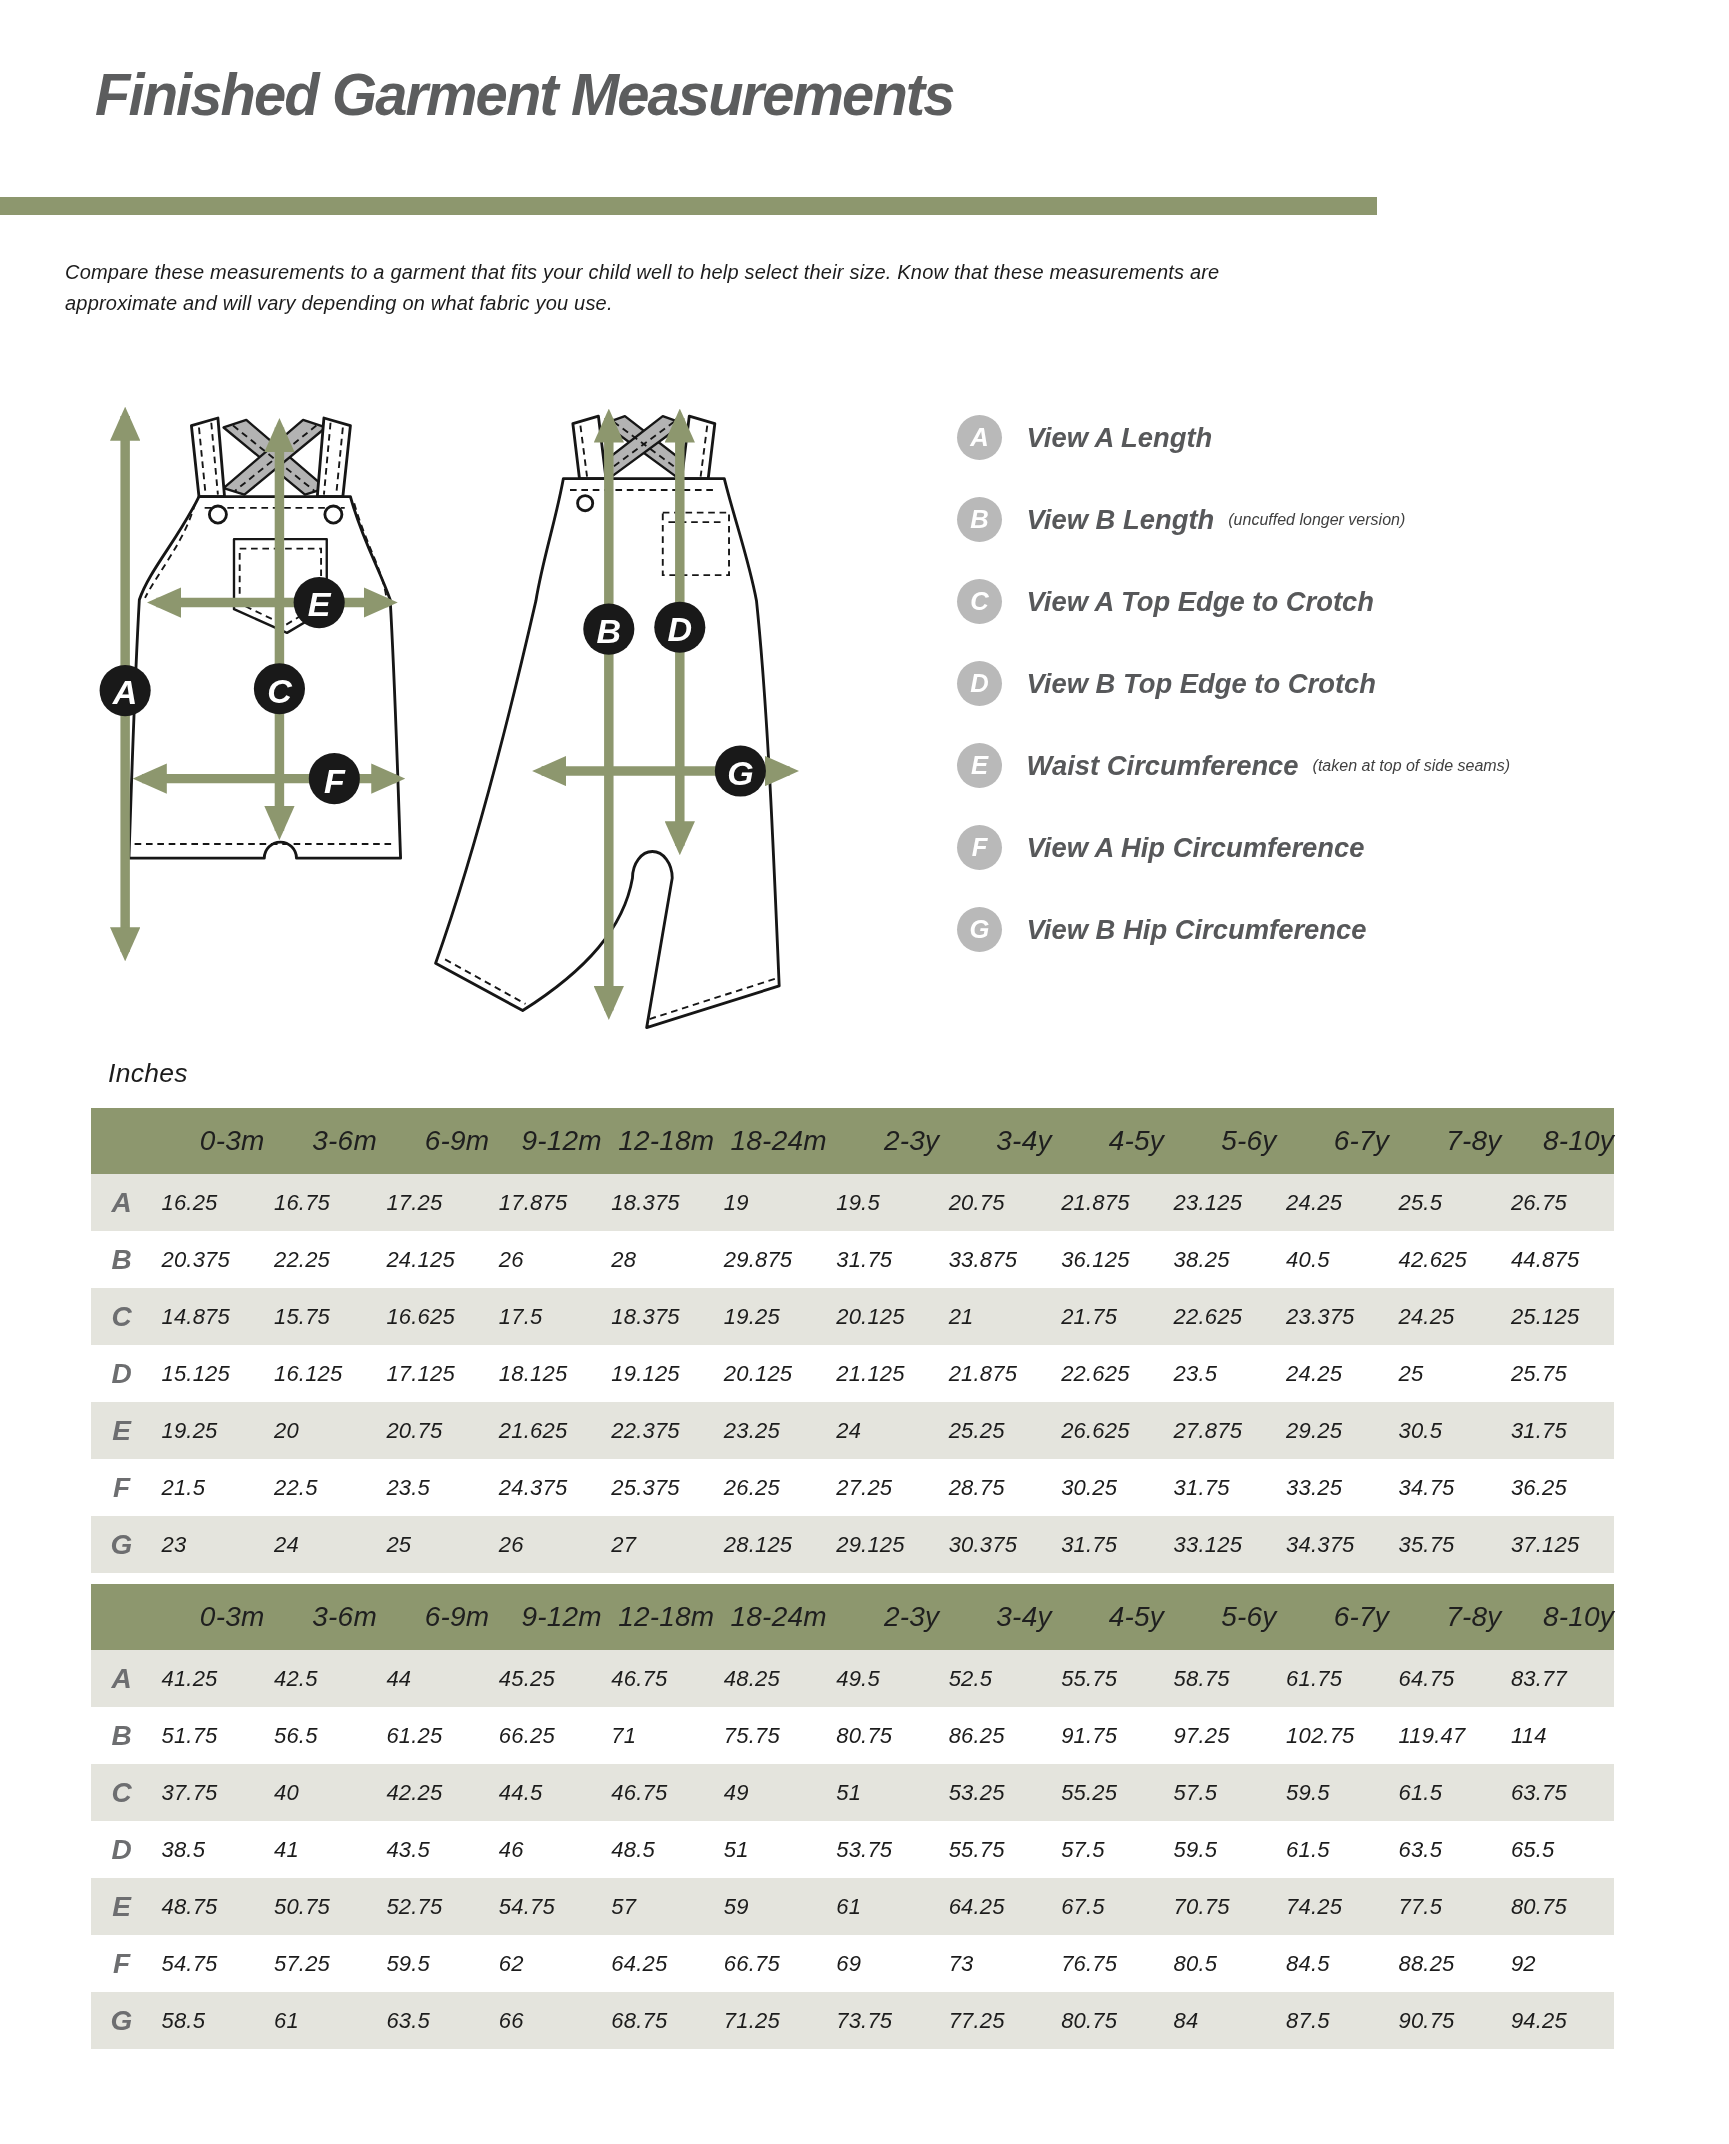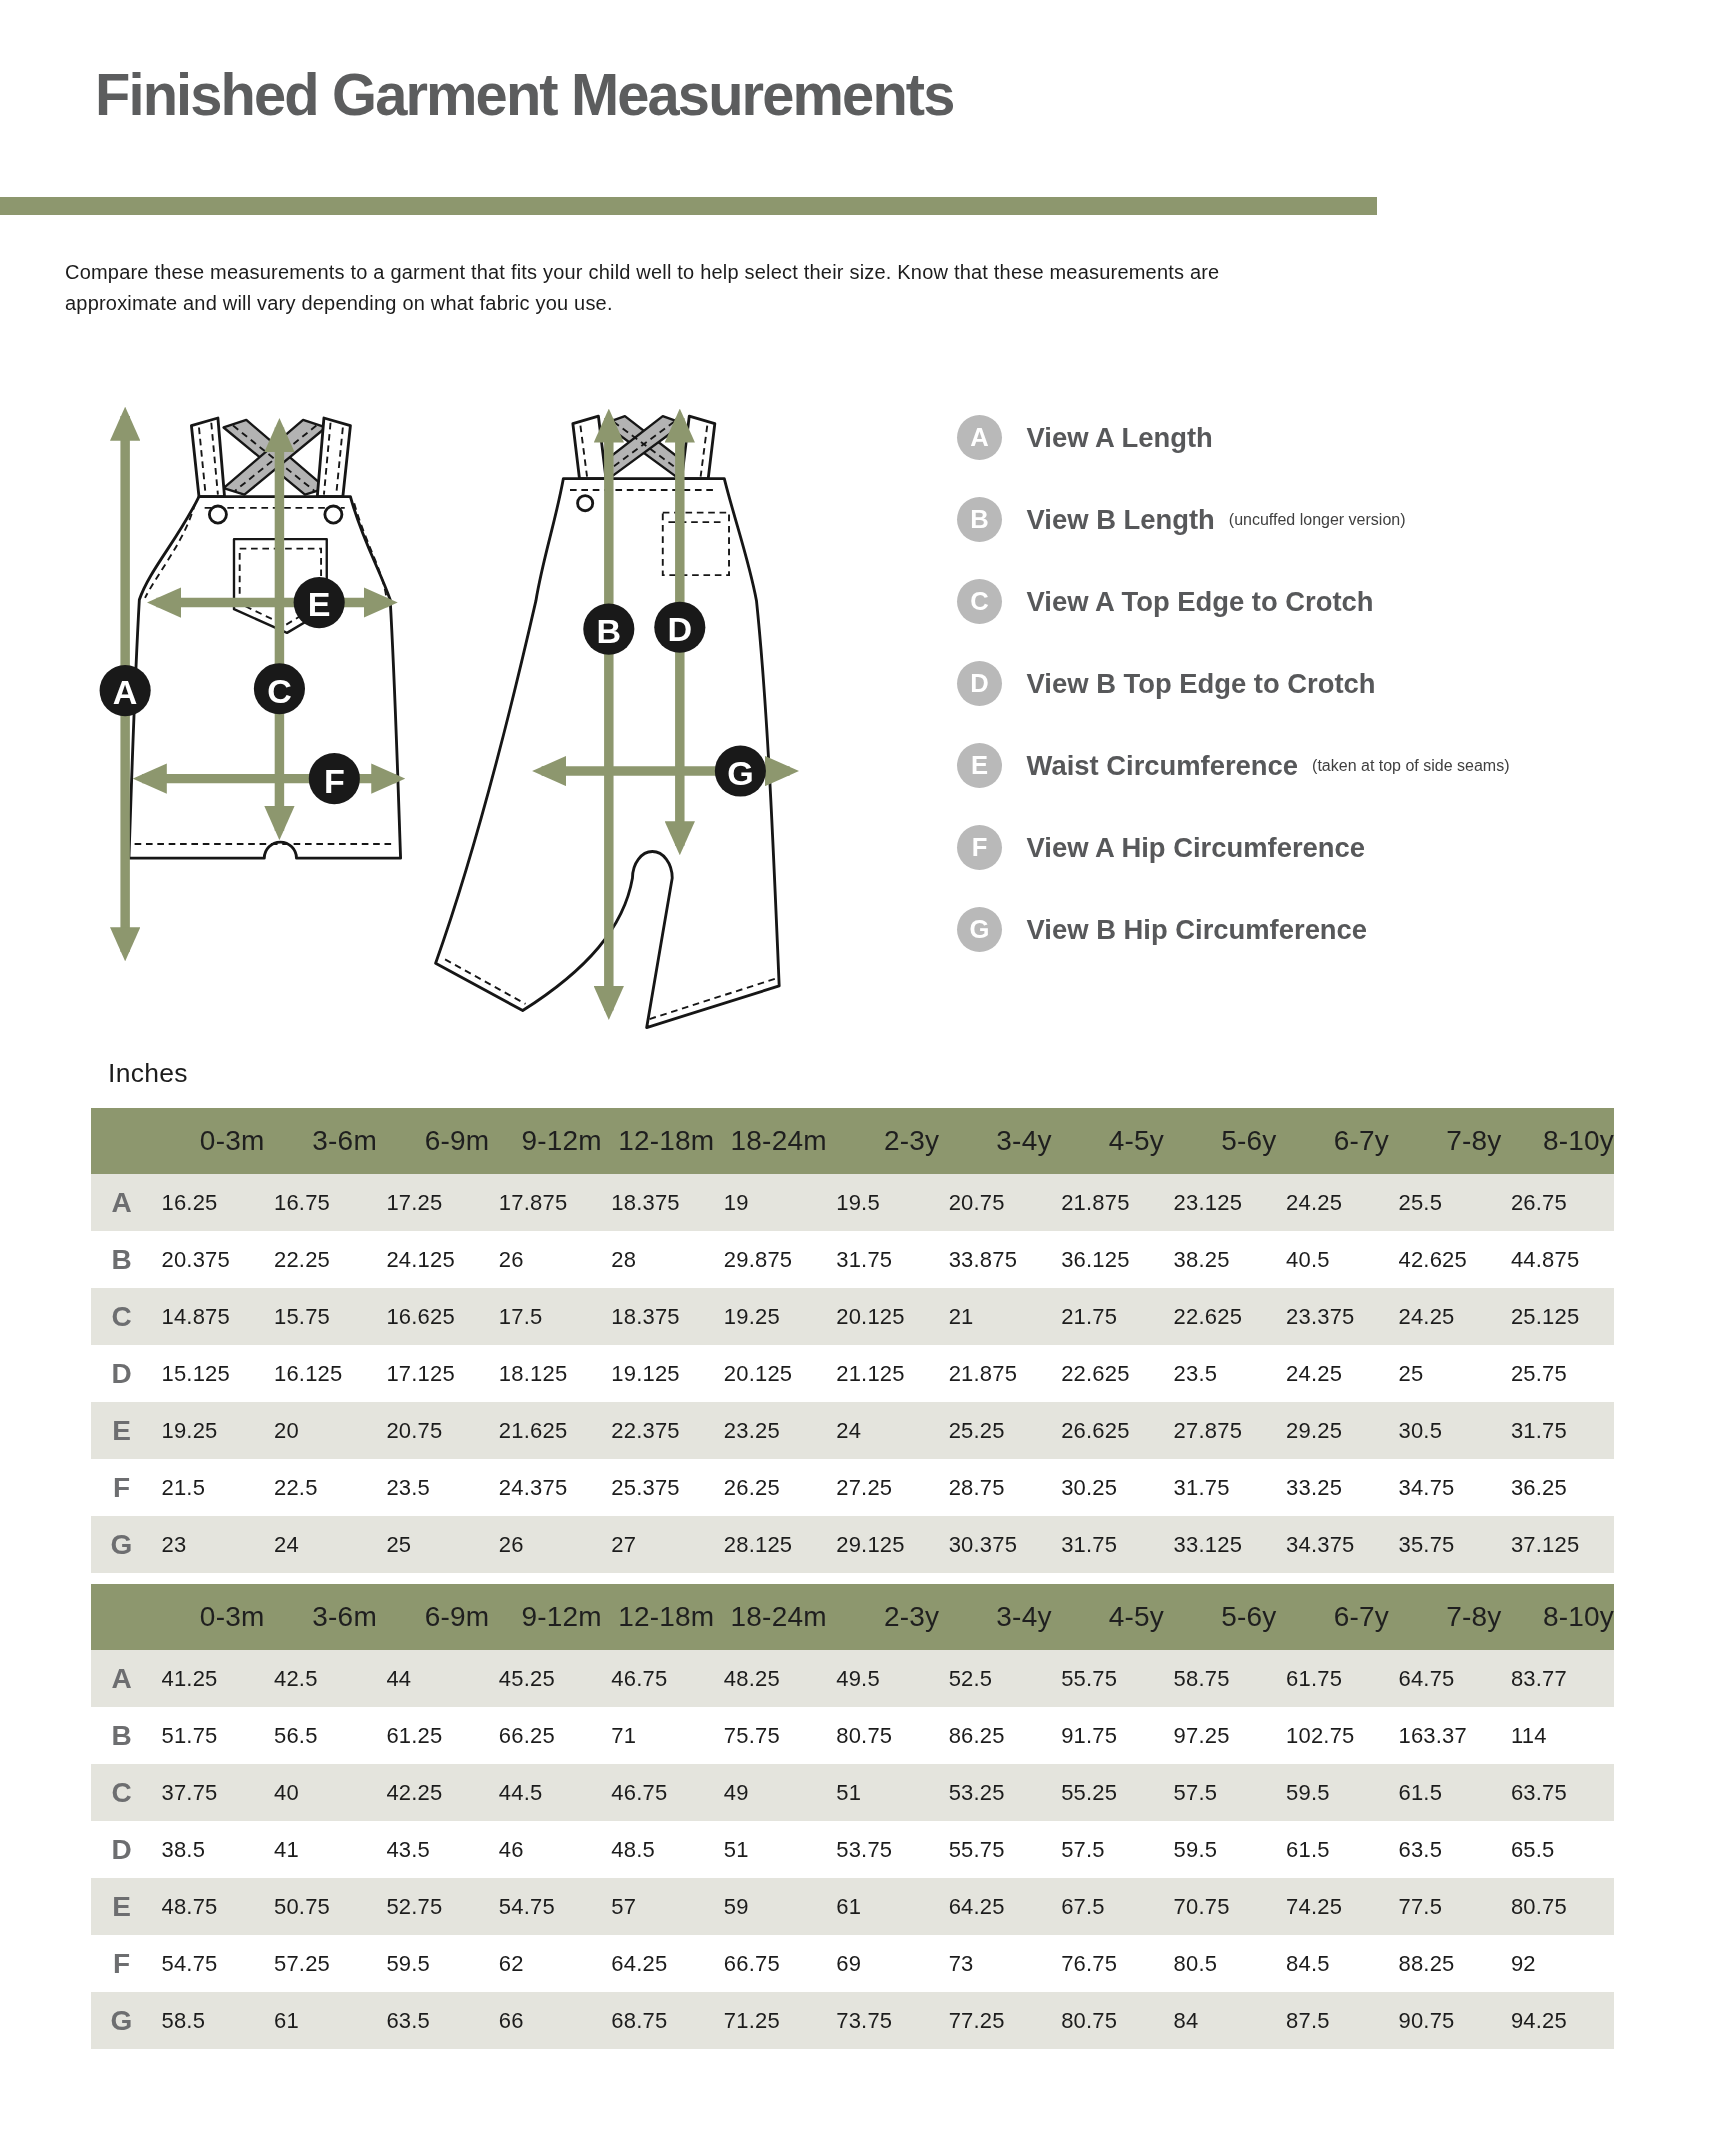--- a/index.html
+++ b/index.html
@@ -1,18 +1,18 @@
 <!DOCTYPE html>
 <html style="--olive: #8d976e; --stripe: #e4e4dd; --badge-black: #191919; --badge-gray: #b9b9b9; --title-gray: #5c5d5e; --legend-text: #57585a; --text-dark: #1c1c1c; --row-key: #6d6e70;font-size:15px"><head>
 <meta charset="utf-8">
 <style>
   html,body{margin:0;padding:0;background:#fff;}
   .page{
     position:relative; width:1730px; height:2144px; background:#fff; overflow:hidden;
-    font-family:"Liberation Sans","DejaVu Sans",sans-serif; color:var(--text-dark);
+    font-family:"Liberation Sans","DejaVu Sans",sans-serif; color:var(--text-dark);font-style:italic;
   }
   .page-title{
     position:absolute; left:95px; top:61px; margin:0;
     font-size:59px; font-weight:bold; letter-spacing:-1.9px;
     color:var(--title-gray); white-space:nowrap; transform:scaleX(.98); transform-origin:left;
   }
   .divider{position:absolute; left:0; top:197px; width:1377px; height:18px; background:var(--olive);}
   .intro{
     position:absolute; left:65px; top:257px; width:1183px; margin:0;
     font-size:20px; line-height:1.55; color:var(--text-dark); letter-spacing:0.2px;
@@ -399,21 +399,21 @@
             <td>56.5</td>
             <td>61.25</td>
             <td>66.25</td>
             <td>71</td>
             <td>75.75</td>
             <td>80.75</td>
             <td>86.25</td>
             <td>91.75</td>
             <td>97.25</td>
             <td>102.75</td>
-            <td>163.37</td>
+            <td>119.47</td>
             <td>114</td>
           </tr>
           <tr class="stripe">
             <th class="rowkey">C</th>
             <td>37.75</td>
             <td>40</td>
             <td>42.25</td>
             <td>44.5</td>
             <td>46.75</td>
             <td>49</td>

